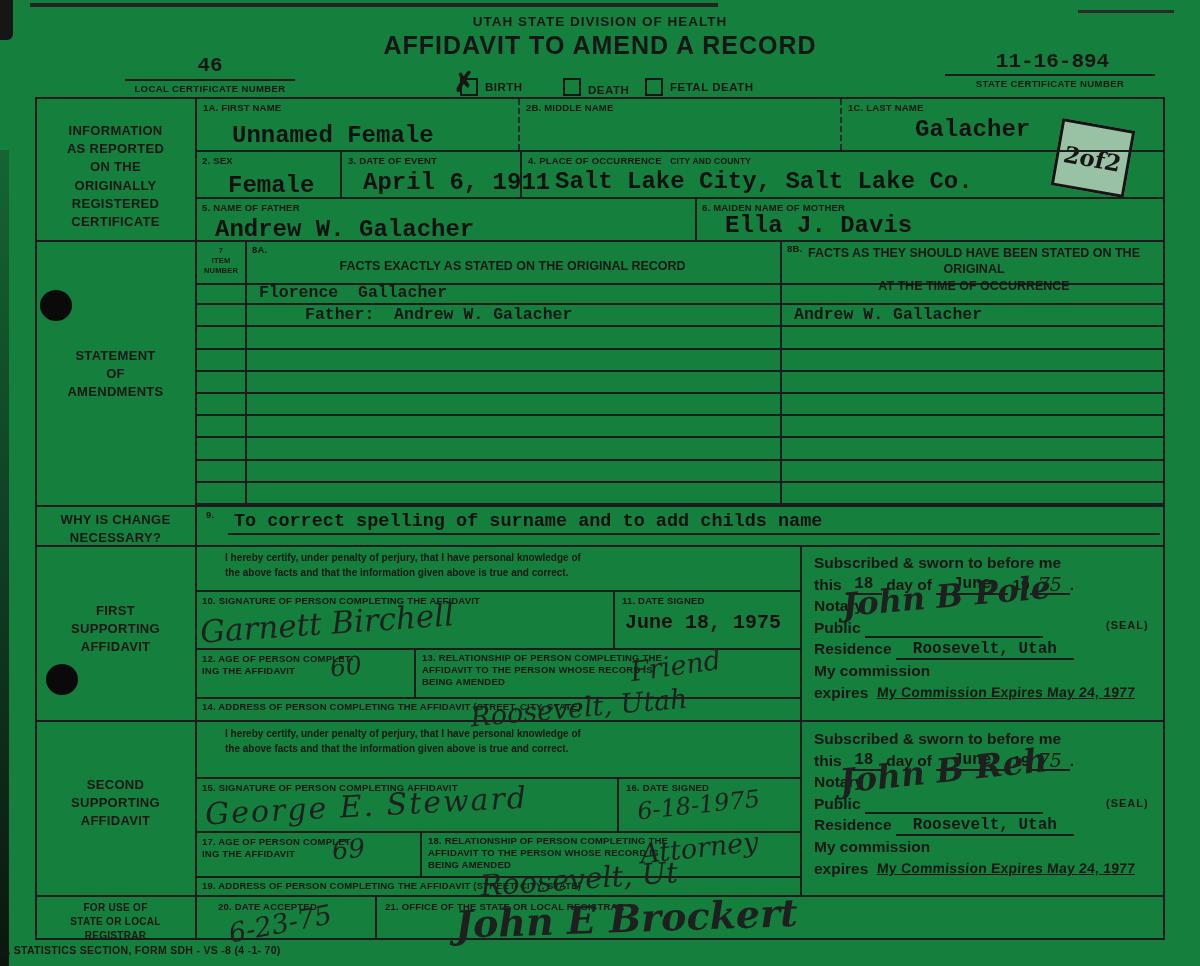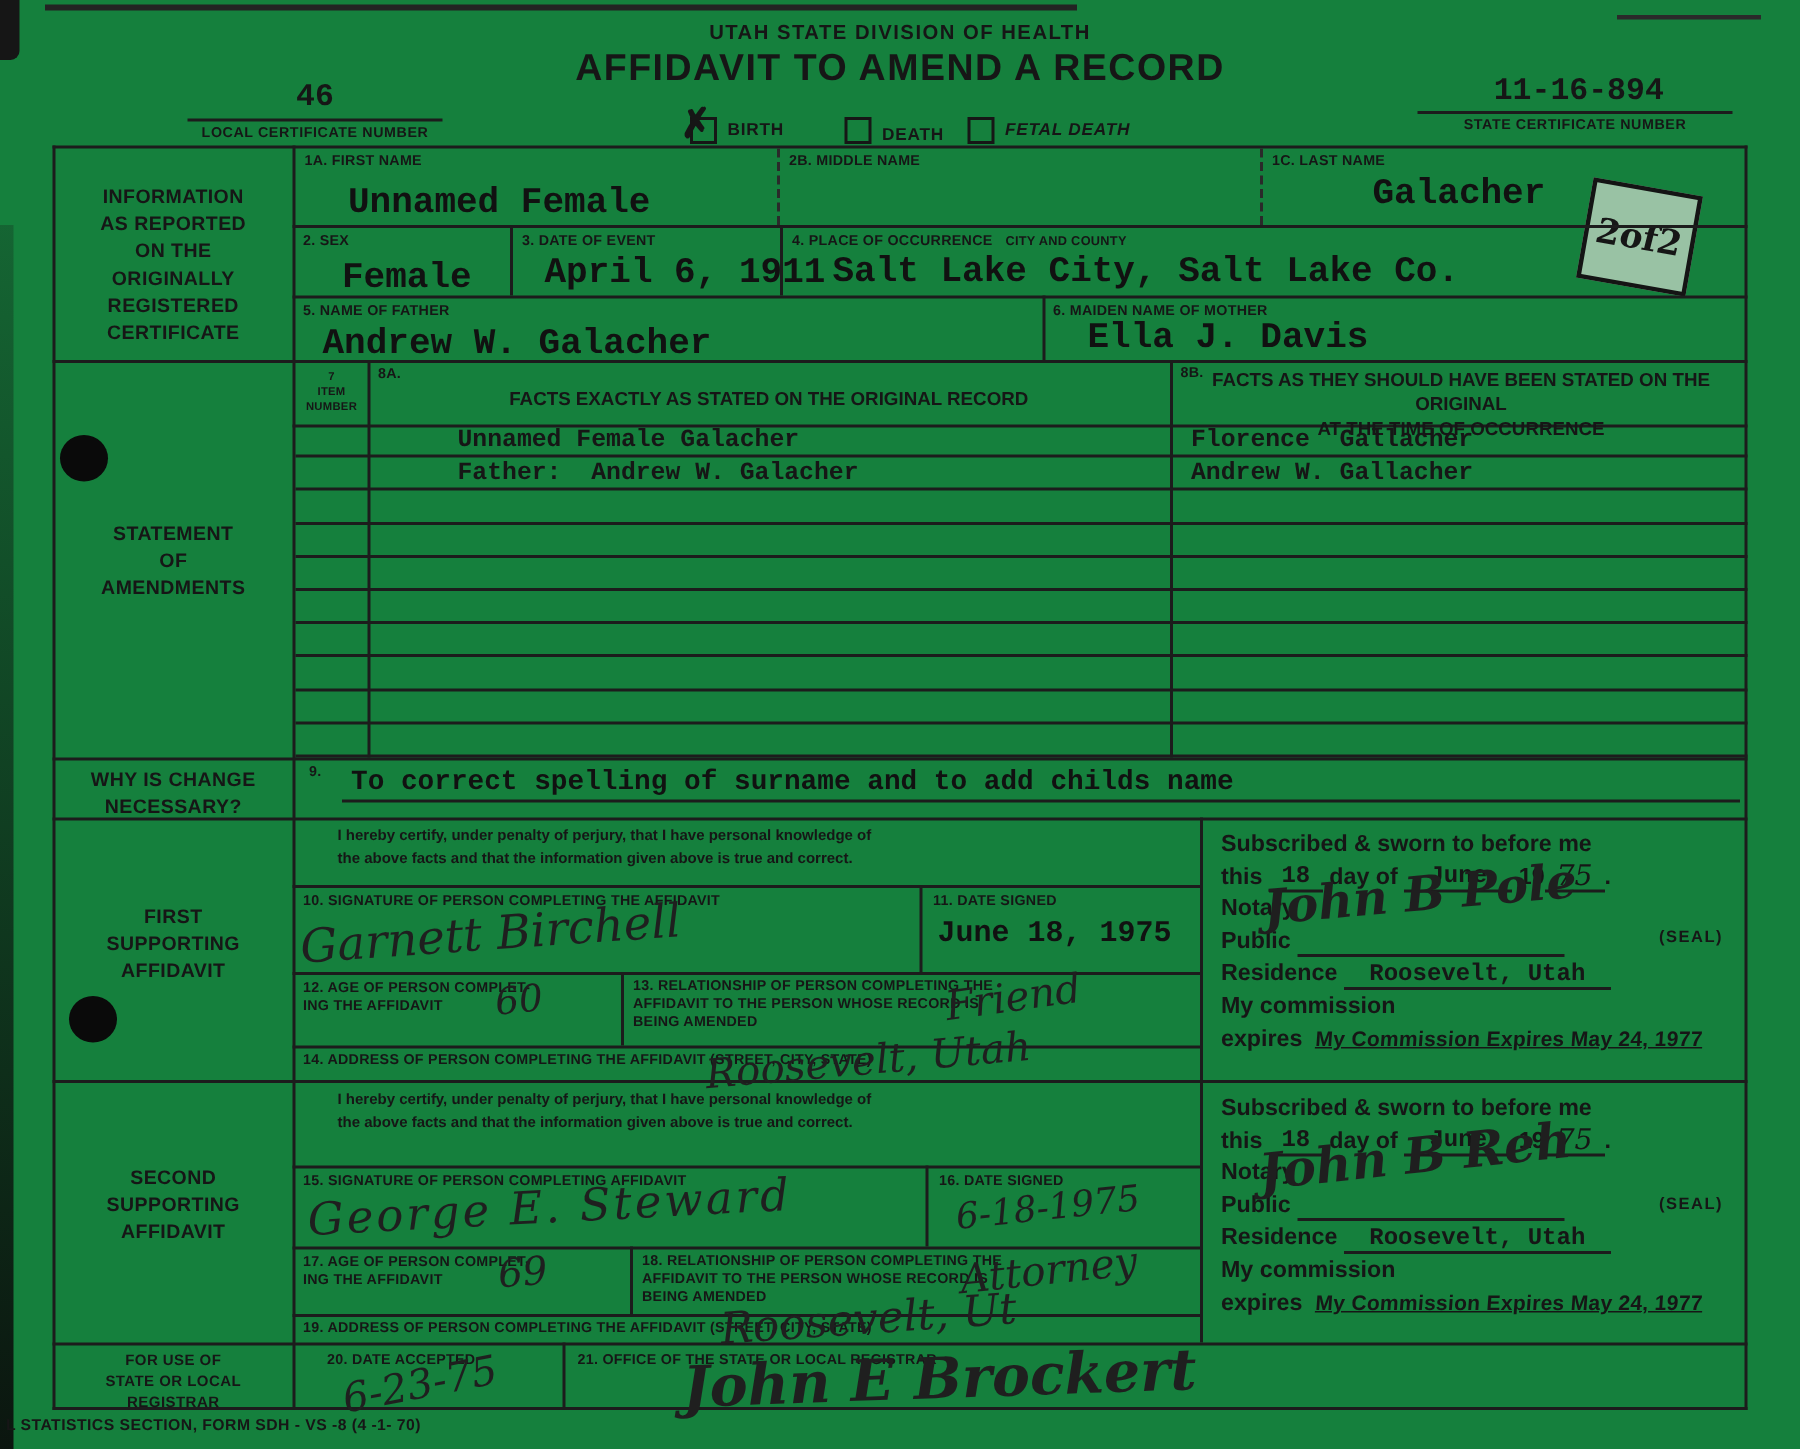--- a/index.html
+++ b/index.html
@@ -84,21 +84,21 @@
   <div class="cb-item checked" style="left:460px;top:78px;">
     <span class="cb-box">
         <span class="cb-x">✗</span>
       </span>
     <span class="cb-lab">BIRTH</span>
   </div>
   <div class="cb-item" style="left:563px;top:78px;align-items:flex-end;">
     <span class="cb-box"></span>
     <span class="cb-lab">DEATH</span>
   </div>
-  <div class="cb-item" style="left:645px;top:78px;font-style:italic;">
+  <div class="cb-item" style="left:645px;top:78px;">
     <span class="cb-box"></span>
     <span class="cb-lab">FETAL DEATH</span>
   </div>
 
   <div class="stamp-box">
     <span class="stamp-text">2of2</span>
   </div>
 
   <div class="hline" style="left:35px;top:97px;width:1130px;"></div>
   <div class="hline" style="left:195px;top:150px;width:970px;"></div>
@@ -179,21 +179,20 @@
 NUMBER</div>
   <div class="lbl" style="left:252px;top:244px;">8A.</div>
   <div class="heading8" style="left:245px;top:258px;width:535px;">FACTS EXACTLY AS STATED ON THE ORIGINAL RECORD</div>
   <div class="lbl" style="left:787px;top:243px;">8B.</div>
   <div class="heading8" style="left:790px;top:245px;width:368px;">FACTS AS THEY SHOULD HAVE BEEN STATED ON THE ORIGINAL
 AT THE TIME OF OCCURRENCE</div>
 
   <div class="amrows">
       <div class="am-row">
         <div class="am-item"></div>
-        <div class="am-a">Unnamed Female Galacher</div>
         <div class="am-b">Florence  Gallacher</div>
       </div>
       <div class="am-row">
         <div class="am-item"></div>
         <div class="am-a">Father:  Andrew W. Galacher</div>
         <div class="am-b">Andrew W. Gallacher</div>
       </div>
       <div class="am-row">
         <div class="am-item"></div>
         <div class="am-a"></div>

